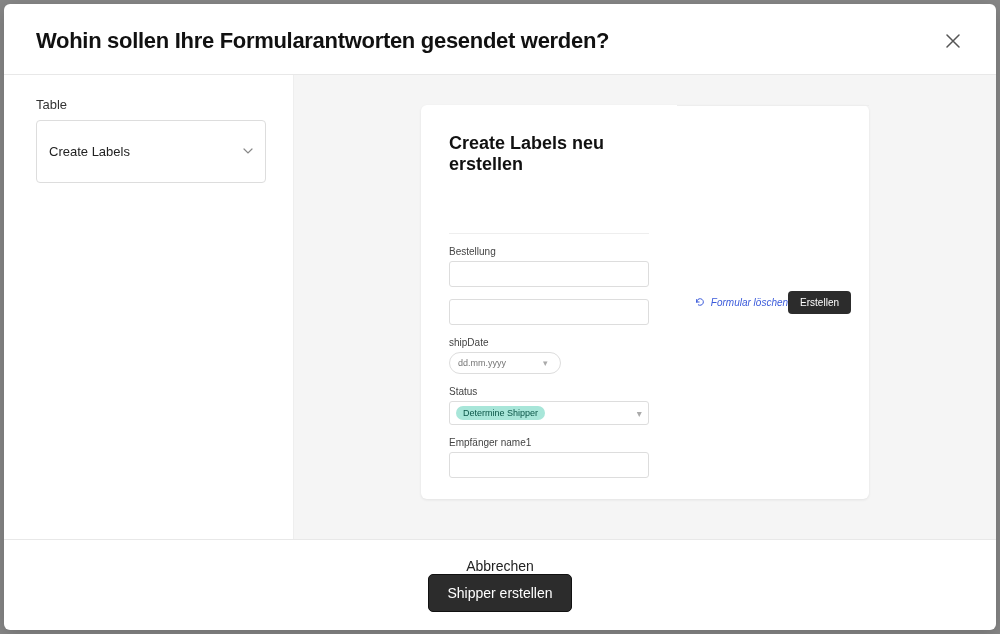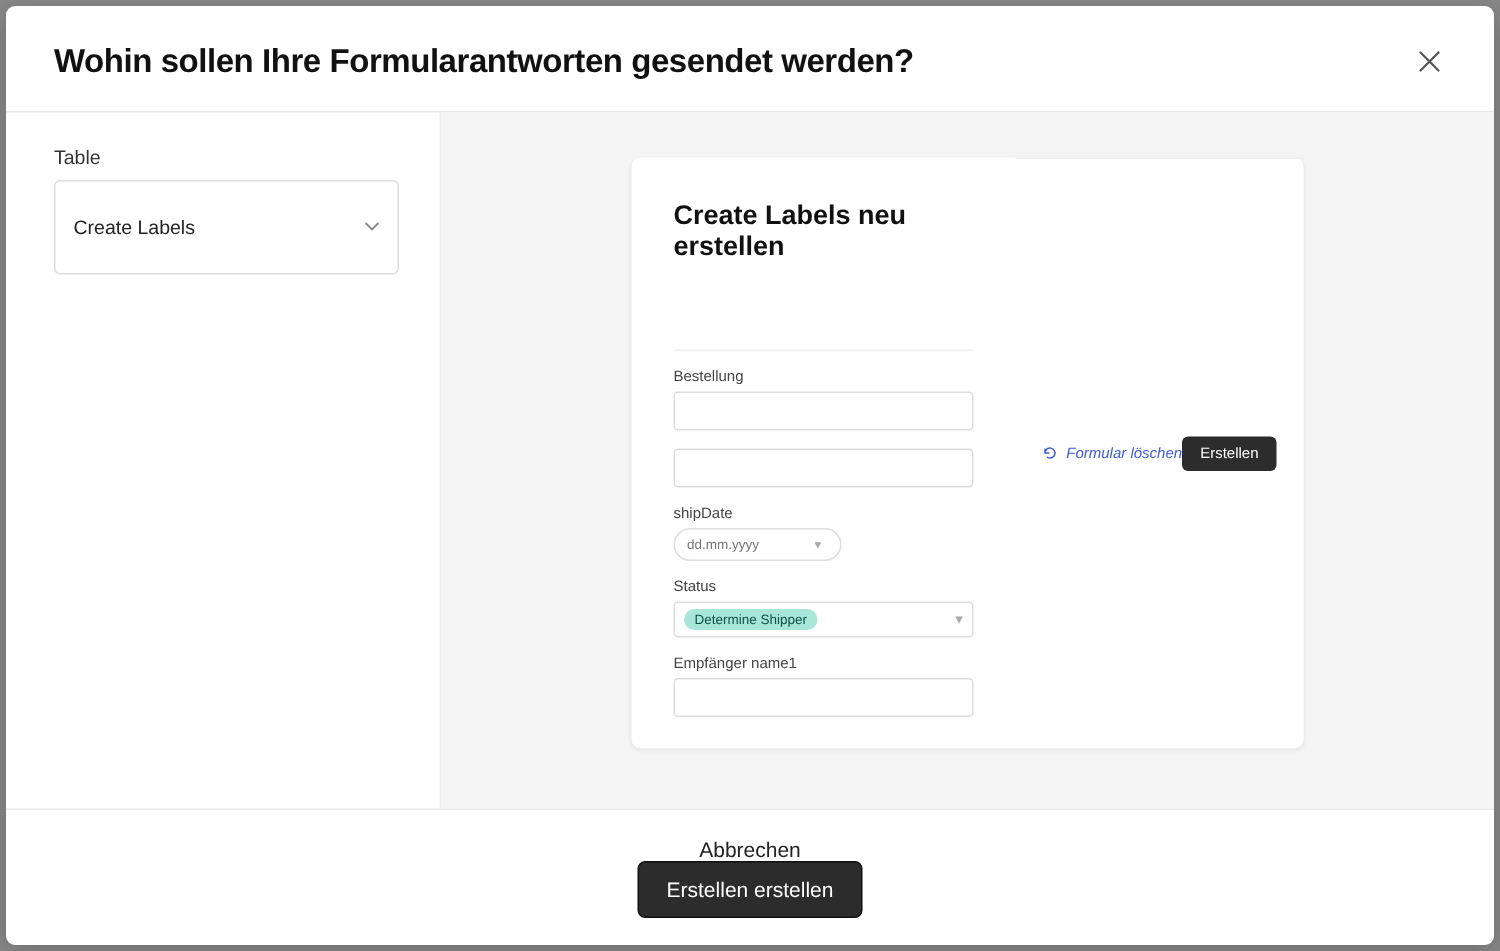--- a/index.html
+++ b/index.html
@@ -284,15 +284,15 @@
             <span>Formular löschen</span>
           </div>
           <button class="submit-btn">Erstellen</button>
         </div>
       </div>
     </div>
   </div>
 
   <div class="modal-footer">
     <button class="cancel-link">Abbrechen</button>
-    <button class="primary-btn">Erstellen erstellen</button>
+    <button class="primary-btn">Shipper erstellen</button>
   </div>
 </div>
 
 </body></html>

